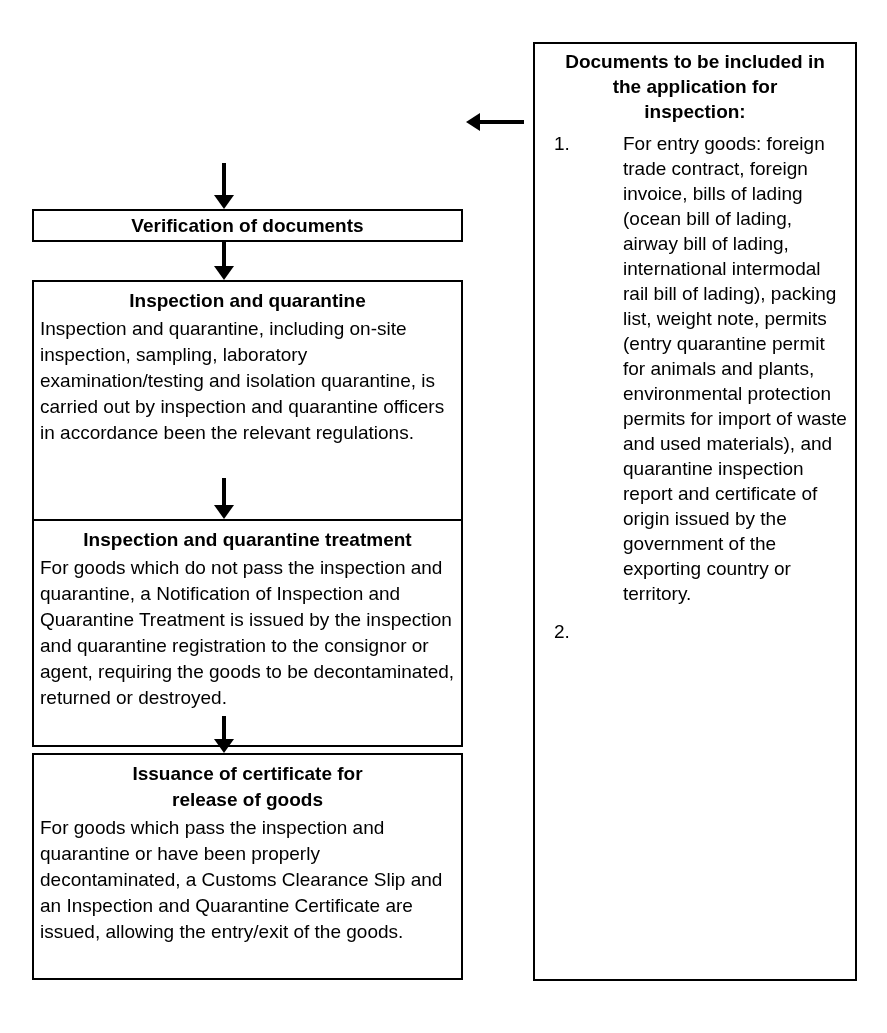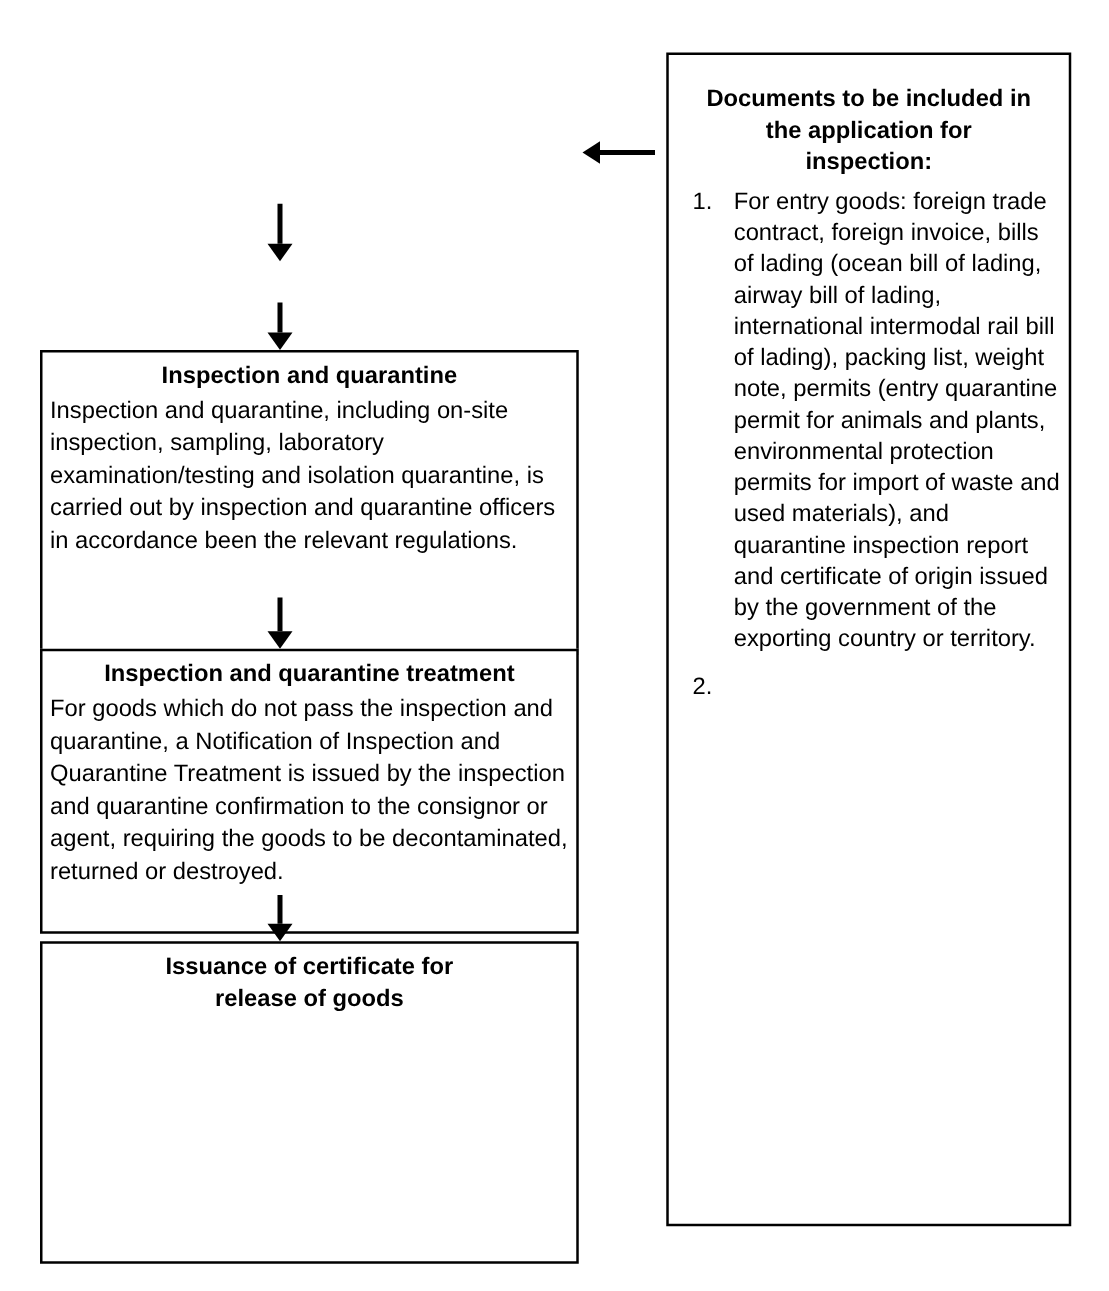--- a/index.html
+++ b/index.html
@@ -32,21 +32,21 @@
   .box-body {
     margin-top: 2px;
     text-align: left;
   }
   .pre-line { white-space: pre-line; }
 
   #fb1 { top: 41px;  height: 122px; }
   #fb2 { top: 209px; height: 33px; display: flex; align-items: center; justify-content: center; padding: 0; }
   #fb3 { top: 280px; height: 244px; }
   #fb4 { top: 519px; height: 228px; }
-  #fb5 { top: 753px; height: 258px; }
+  #fb5 { top: 753px; height: 227px; }
 
   .arrow-v {
     position: absolute;
     left: 214px;
     width: 20px;
     display: flex;
     flex-direction: column;
     align-items: center;
   }
   .arrow-v .shaft { width: 4px; flex: 1; background: #000000; }
@@ -80,82 +80,86 @@
   .arrow-h .shaft { height: 4px; flex: 1; background: #000000; }
 
   .side-panel {
     position: absolute;
     left: 533px;
     top: 42px;
     width: 324px;
     height: 939px;
     border: 2px solid #000000;
     background: #ffffff;
-    padding: 23px 7px 0 7px;
+    padding: 5px 7px 0 7px;
     font-size: 19px;
     line-height: 25px;
   }
   .side-panel-title {
     font-weight: bold;
     text-align: center;
   }
   .doc-list { margin-top: 7px; }
   .doc-item {
     display: flex;
     flex-direction: row;
     align-items: flex-start;
     padding-left: 12px;
   }
   .doc-item + .doc-item { margin-top: 13px; }
   .doc-item .num {
     width: 33px;
     flex: 0 0 33px;
   }
-  .doc-item .txt { flex: 1; }
+  .doc-item .txt { flex: 1; margin-left: 36px; }
 </style>
 </head>
 <body>
 
 <div class="canvas">
 
 
   <div class="arrow-v" id="av1">
     <div class="shaft"></div>
     <div class="head-down"></div>
   </div>
 
+  <div class="flow-box" id="fb2">
+    <div class="box-title">Verification of documents</div>
+  </div>
 
   <div class="arrow-v" id="av2">
     <div class="shaft"></div>
     <div class="head-down"></div>
   </div>
 
   <div class="flow-box" id="fb3">
     <div class="box-title">Inspection and quarantine</div>
     <div class="box-body">Inspection and quarantine, including on-site inspection, sampling, laboratory examination/testing and isolation quarantine, is carried out by inspection and quarantine officers in accordance been the relevant regulations.</div>
   </div>
 
   <div class="arrow-v" id="av3">
     <div class="shaft"></div>
     <div class="head-down"></div>
   </div>
 
   <div class="flow-box" id="fb4">
     <div class="box-title">Inspection and quarantine treatment</div>
-    <div class="box-body">For goods which do not pass the inspection and quarantine, a Notification of Inspection and Quarantine Treatment is issued by the inspection and quarantine confirmation to the consignor or agent, requiring the goods to be decontaminated, returned or destroyed.</div>
+    <div class="box-body">For goods which do not pass the inspection and quarantine, a Notification of Inspection and Quarantine Treatment is issued by the inspection and quarantine registration to the consignor or agent, requiring the goods to be decontaminated, returned or destroyed.</div>
   </div>
 
   <div class="arrow-v" id="av4">
     <div class="shaft"></div>
     <div class="head-down"></div>
   </div>
 
   <div class="flow-box" id="fb5">
     <div class="box-title pre-line">Issuance of certificate for
 release of goods</div>
+    <div class="box-body">For goods which pass the inspection and quarantine or have been properly decontaminated, a Customs Clearance Slip and an Inspection and Quarantine Certificate are issued, allowing the entry/exit of the goods.</div>
   </div>
 
   <div class="arrow-h">
     <div class="head-left"></div>
     <div class="shaft"></div>
   </div>
 
   <div class="side-panel">
     <div class="side-panel-title pre-line">Documents to be included in
 the application for

